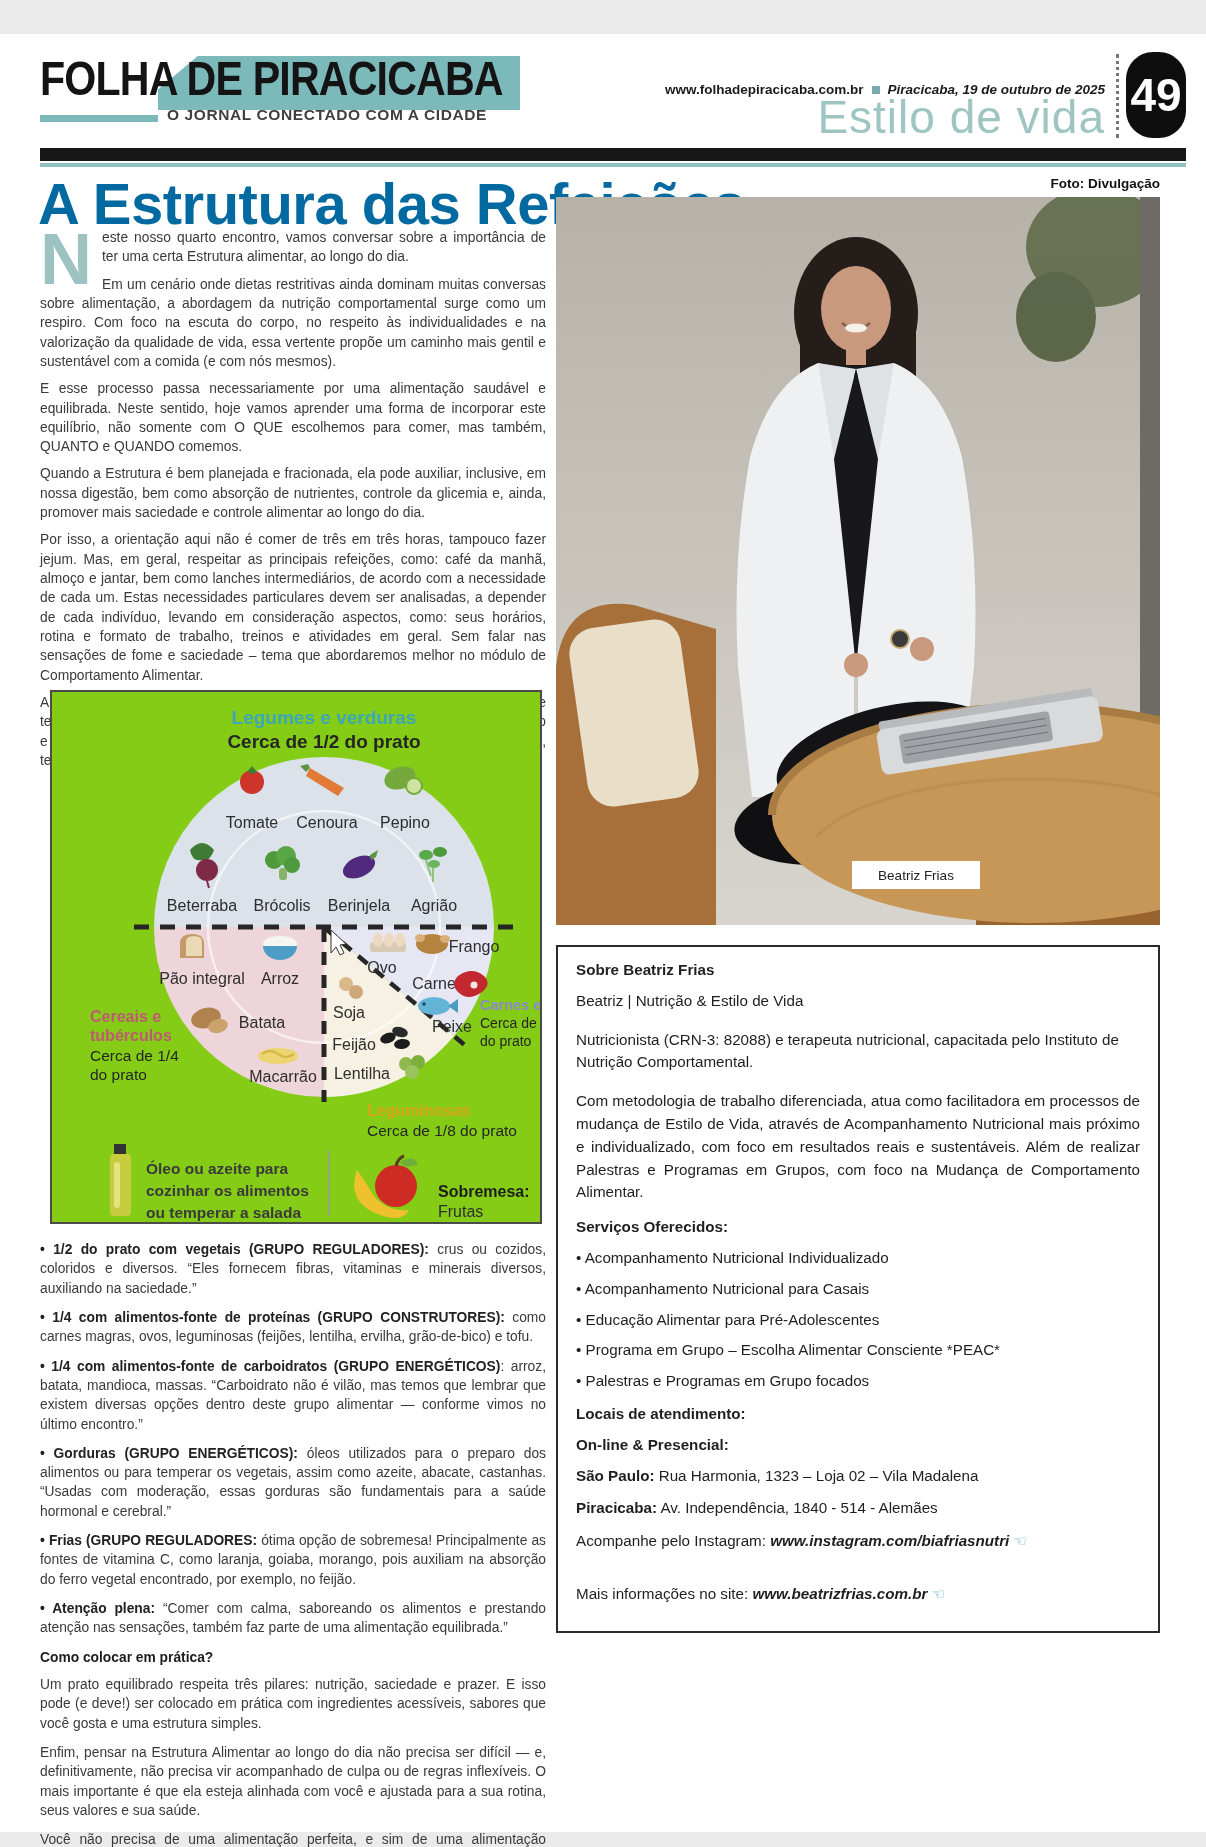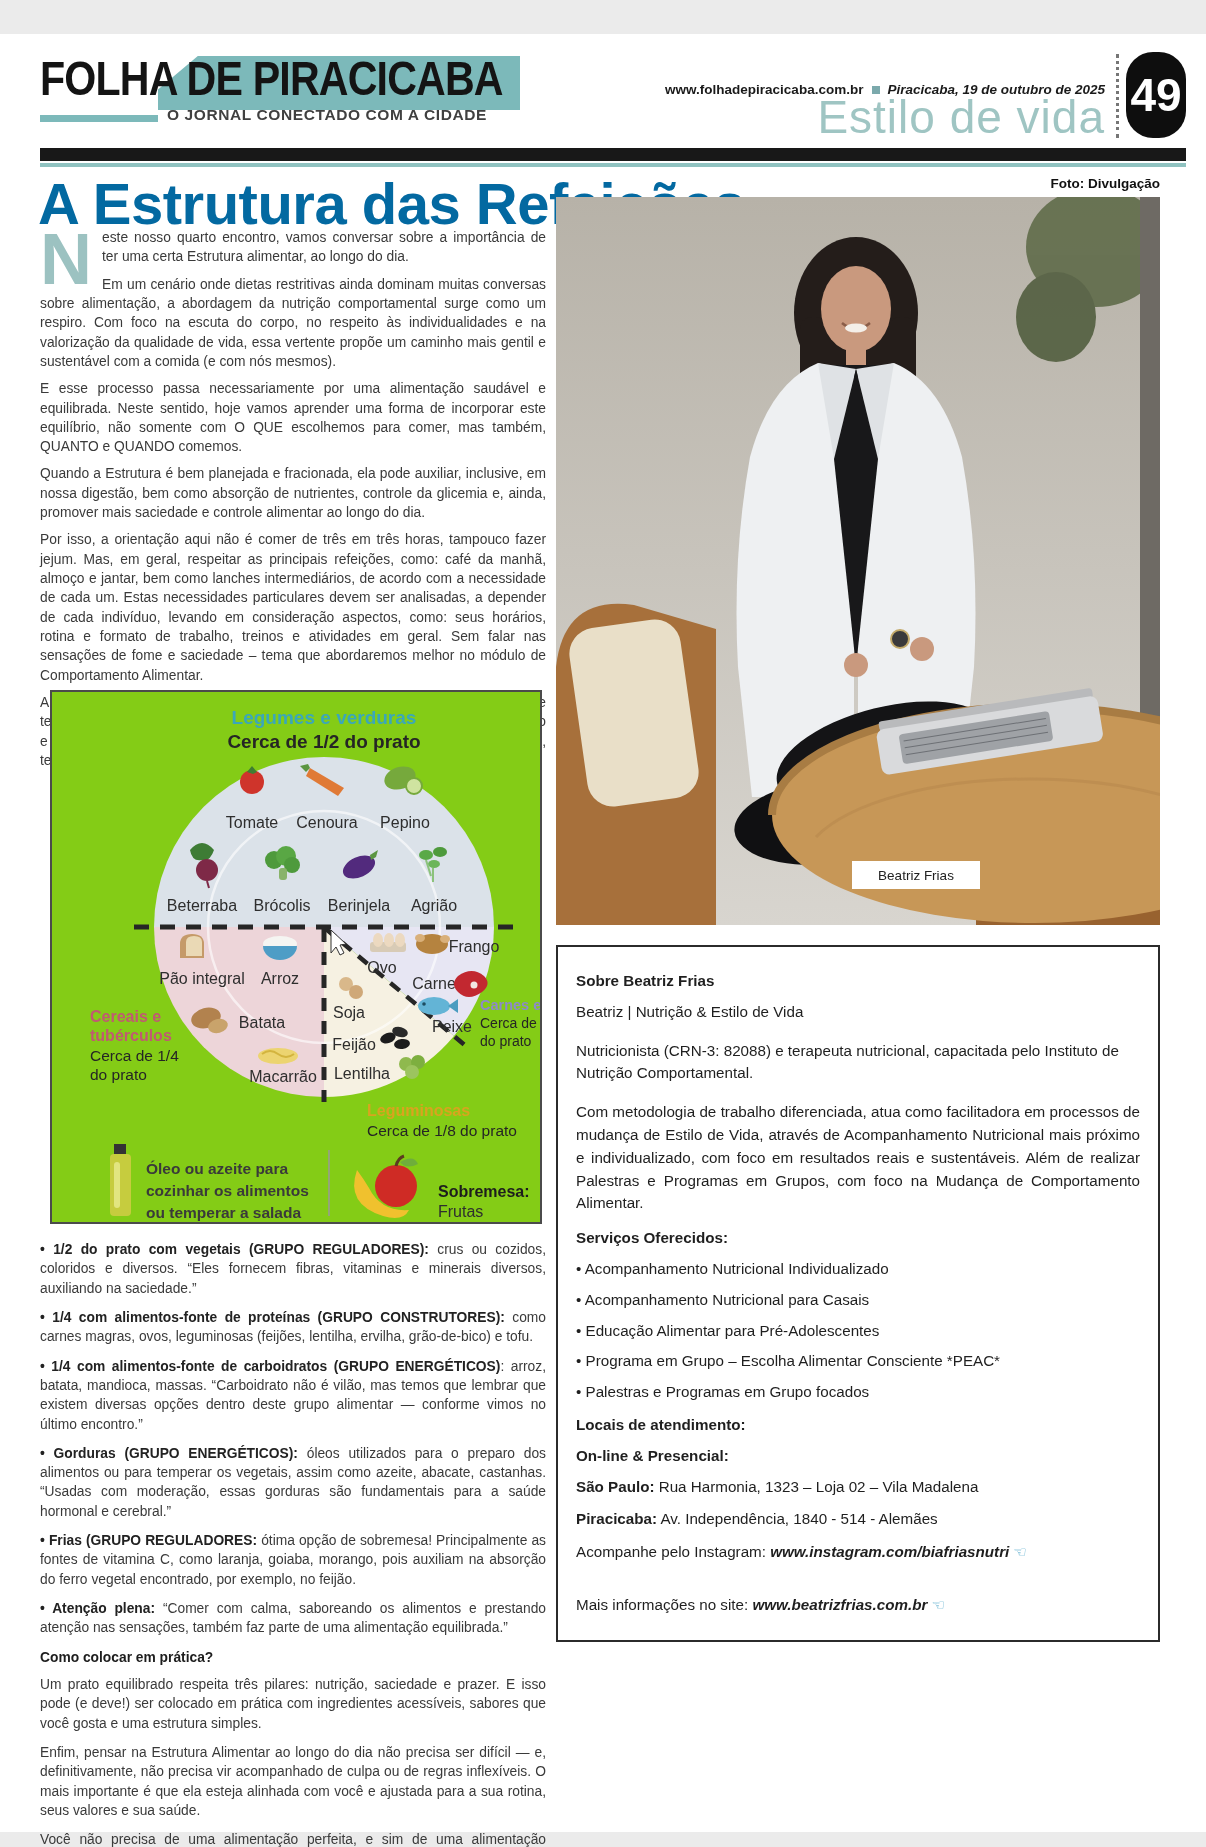--- a/index.html
+++ b/index.html
@@ -55,21 +55,21 @@
 
   .article-bullets{position:absolute;left:40px;top:1240px;width:506px;font-size:13.8px;line-height:1.4;text-align:justify;}
   .article-bullets p{margin:0 0 10px 0;}
   .article-bullets .lead{font-weight:700;color:#222;}
   .subhead{font-weight:700;color:#1d1d1d;margin:4px 0 8px 0 !important;text-align:left;}
 
   
   .photo-credit{position:absolute;left:556px;top:176px;width:604px;text-align:right;font-size:13.5px;font-weight:700;color:#111;}
   .photo-frame{position:absolute;left:556px;top:197px;width:604px;height:728px;overflow:hidden;}
   .about-box{position:absolute;left:556px;top:945px;width:604px;min-height:688px;border:2px solid #2b2b2b;
-        box-sizing:border-box;padding:23px 18px;font-size:15.2px;line-height:1.5;color:#1f1f1f;}
+        box-sizing:border-box;padding:12px 18px;font-size:15.2px;line-height:1.5;color:#1f1f1f;}
   .about-box .b{font-weight:700;}
   .about-title{font-weight:700;margin:0 0 8px 0;}
   .about-sub{margin:0 0 8px 0;}
   .about-p{margin:16px 0 8px 0;}
   .about-p.just{text-align:justify;margin-bottom:12px;}
   .svc-title,.loc-title,.mode-title{font-weight:700;margin:10px 0 8px 0;}
   .mode-title{margin-top:2px;}
   .about-box ul{list-style:none;margin:0 0 4px 0;padding:0;}
   .about-box li{margin:0 0 8px 0;}
   .about-box li::before{content:"• ";}

